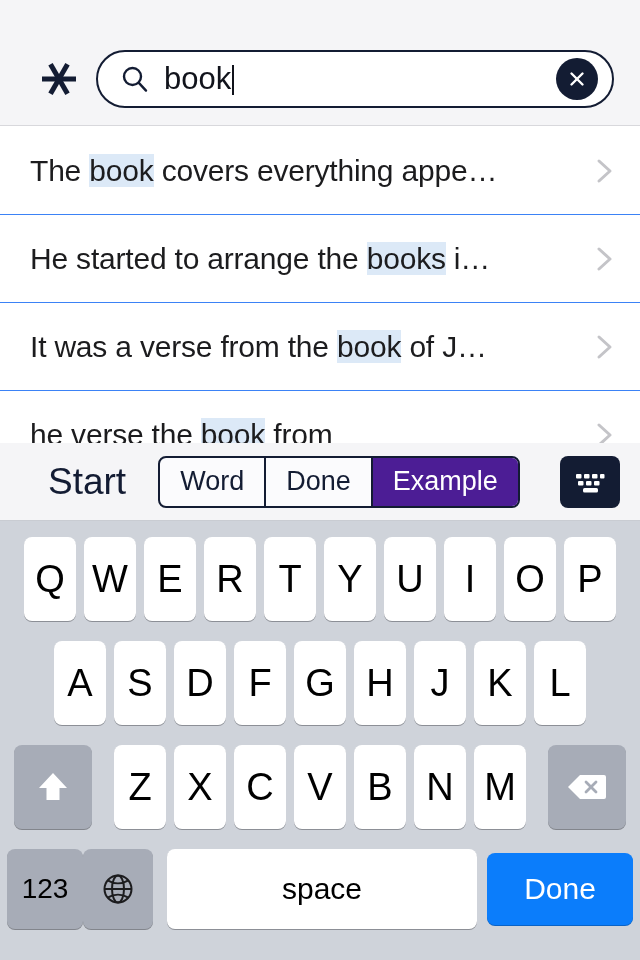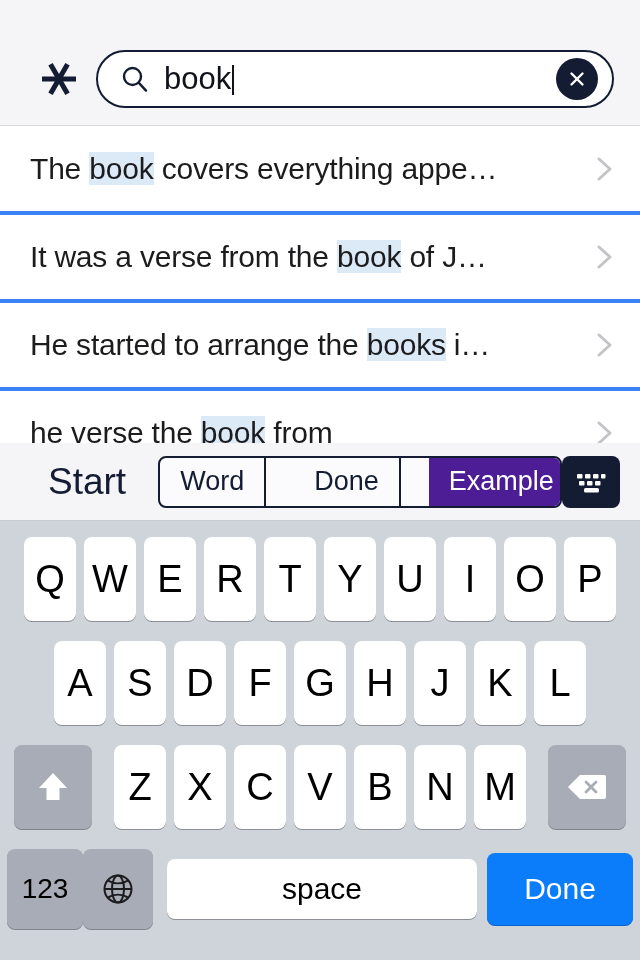--- a/index.html
+++ b/index.html
@@ -56,21 +56,21 @@
   }
 
   
   .results {
     position:absolute; top:127px; left:0; right:0;
     height: 316px; overflow:hidden; background:#fff;
   }
   .row {
     height: 88px; display:flex; align-items:center;
     padding: 0 22px 0 30px;
-    border-bottom: 4px solid #3b82f6;
+    border-bottom: 1px solid #3b82f6;
     background:#fff;
   }
   .row-text {
     flex:1 1 auto; font-size: 30px; color:#1c1c1e;
     white-space: nowrap; overflow:hidden;
     letter-spacing: -0.2px;
   }
   .row-text .hl { background:#dce9f7; }
   .chev { flex:0 0 auto; width:26px; height:34px; display:block; }
 
@@ -79,21 +79,21 @@
     position:absolute; top:443px; left:0; right:0; height:78px;
     background:#f5f5f7;
     display:flex; align-items:center;
     padding: 0 20px 0 48px;
     border-bottom: 1px solid #c9ccd2;
   }
   .start-label { font-size: 37px; color:#131c33; margin-right: 32px; }
   .segmented {
     display:flex; height:52px;
     border:2px solid #131c33; border-radius:8px;
-    overflow:hidden; background:#fbfbfd;gap:28px;
+    overflow:hidden; background:#fbfbfd;
   }
   .seg {
     display:flex; align-items:center; justify-content:center;
     padding: 0 20px; font-size: 27px; color:#131c33;
     border-right: 2px solid #131c33;
   }
   .seg:last-child { border-right: none; }
   .seg.active { background:#4c1d95; color:#ffffff; }
   .kbd-btn {
     margin-left:auto; width:60px; height:52px;
@@ -119,21 +119,21 @@
   }
   .key.letter { width: 52px; height: 84px; margin: 0 4px; }
   .key.dark {
     background:#a7acb7; box-shadow: 0 1px 0 #82858c;
   }
   .shift { width: 78px; height: 84px; margin-right: 18px; }
   .backspace { width: 78px; height: 84px; margin-left: 18px; }
   .r4 { display:flex; align-items:center; justify-content:center; }
   .k123 { width: 76px; height: 80px; font-size: 28px; }
   .kglobe { width: 70px; height: 80px; margin-right: 14px; }
-  .kspace { width: 310px; height: 60px; font-size: 30px; margin-right: 10px; text-align: center; }
+  .kspace { width: 310px; height: 80px; font-size: 30px; margin-right: 10px; text-align: center; }
   .kdone {
     width: 146px; height: 72px; font-size: 30px;
     background:#0b7dfb; color:#ffffff;
     box-shadow: 0 1px 0 #0a63c6;
   }
 </style>
 </head>
 <body>
 
 <div class="app">
@@ -172,28 +172,28 @@
   <div class="results">
 
     <div class="row">
       <div class="row-text"><span>The </span><span class="hl">book</span><span> covers everything appe…</span></div>
       <svg class="chev" viewBox="0 0 26 34" aria-hidden="true">
         <polyline points="7,7 18,17 7,27" fill="none" stroke="#c4c4c8" stroke-width="3" stroke-linecap="round" stroke-linejoin="round"></polyline>
       </svg>
     </div>
 
     <div class="row">
-      <div class="row-text"><span>It was a verse from the </span><span class="hl">book</span><span> of J…</span></div>
+      <div class="row-text"><span>He started to arrange the </span><span class="hl">books</span><span> i…</span></div>
       <svg class="chev" viewBox="0 0 26 34" aria-hidden="true">
         <polyline points="7,7 18,17 7,27" fill="none" stroke="#c4c4c8" stroke-width="3" stroke-linecap="round" stroke-linejoin="round"></polyline>
       </svg>
     </div>
 
     <div class="row">
-      <div class="row-text"><span>He started to arrange the </span><span class="hl">books</span><span> i…</span></div>
+      <div class="row-text"><span>It was a verse from the </span><span class="hl">book</span><span> of J…</span></div>
       <svg class="chev" viewBox="0 0 26 34" aria-hidden="true">
         <polyline points="7,7 18,17 7,27" fill="none" stroke="#c4c4c8" stroke-width="3" stroke-linecap="round" stroke-linejoin="round"></polyline>
       </svg>
     </div>
 
     <div class="row">
       <div class="row-text"><span>he verse the </span><span class="hl">book</span><span> from</span></div>
       <svg class="chev" viewBox="0 0 26 34" aria-hidden="true">
         <polyline points="7,7 18,17 7,27" fill="none" stroke="#c4c4c8" stroke-width="3" stroke-linecap="round" stroke-linejoin="round"></polyline>
       </svg>

